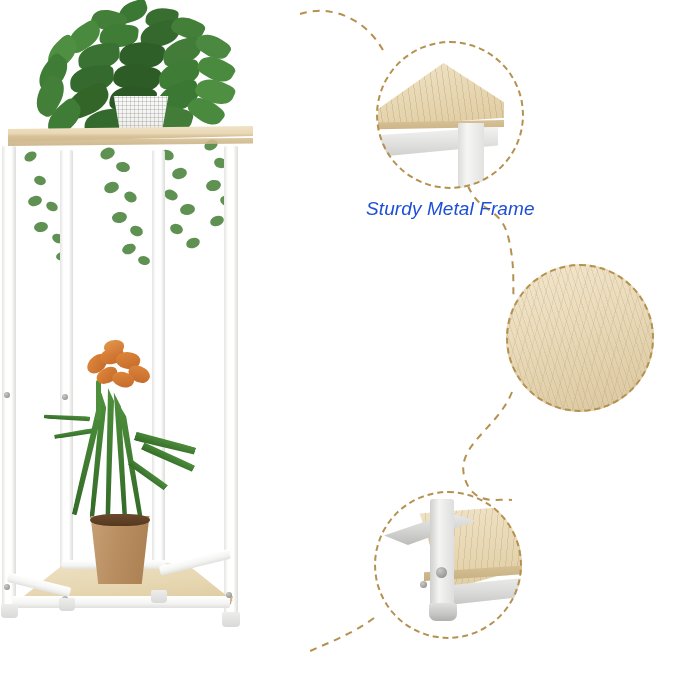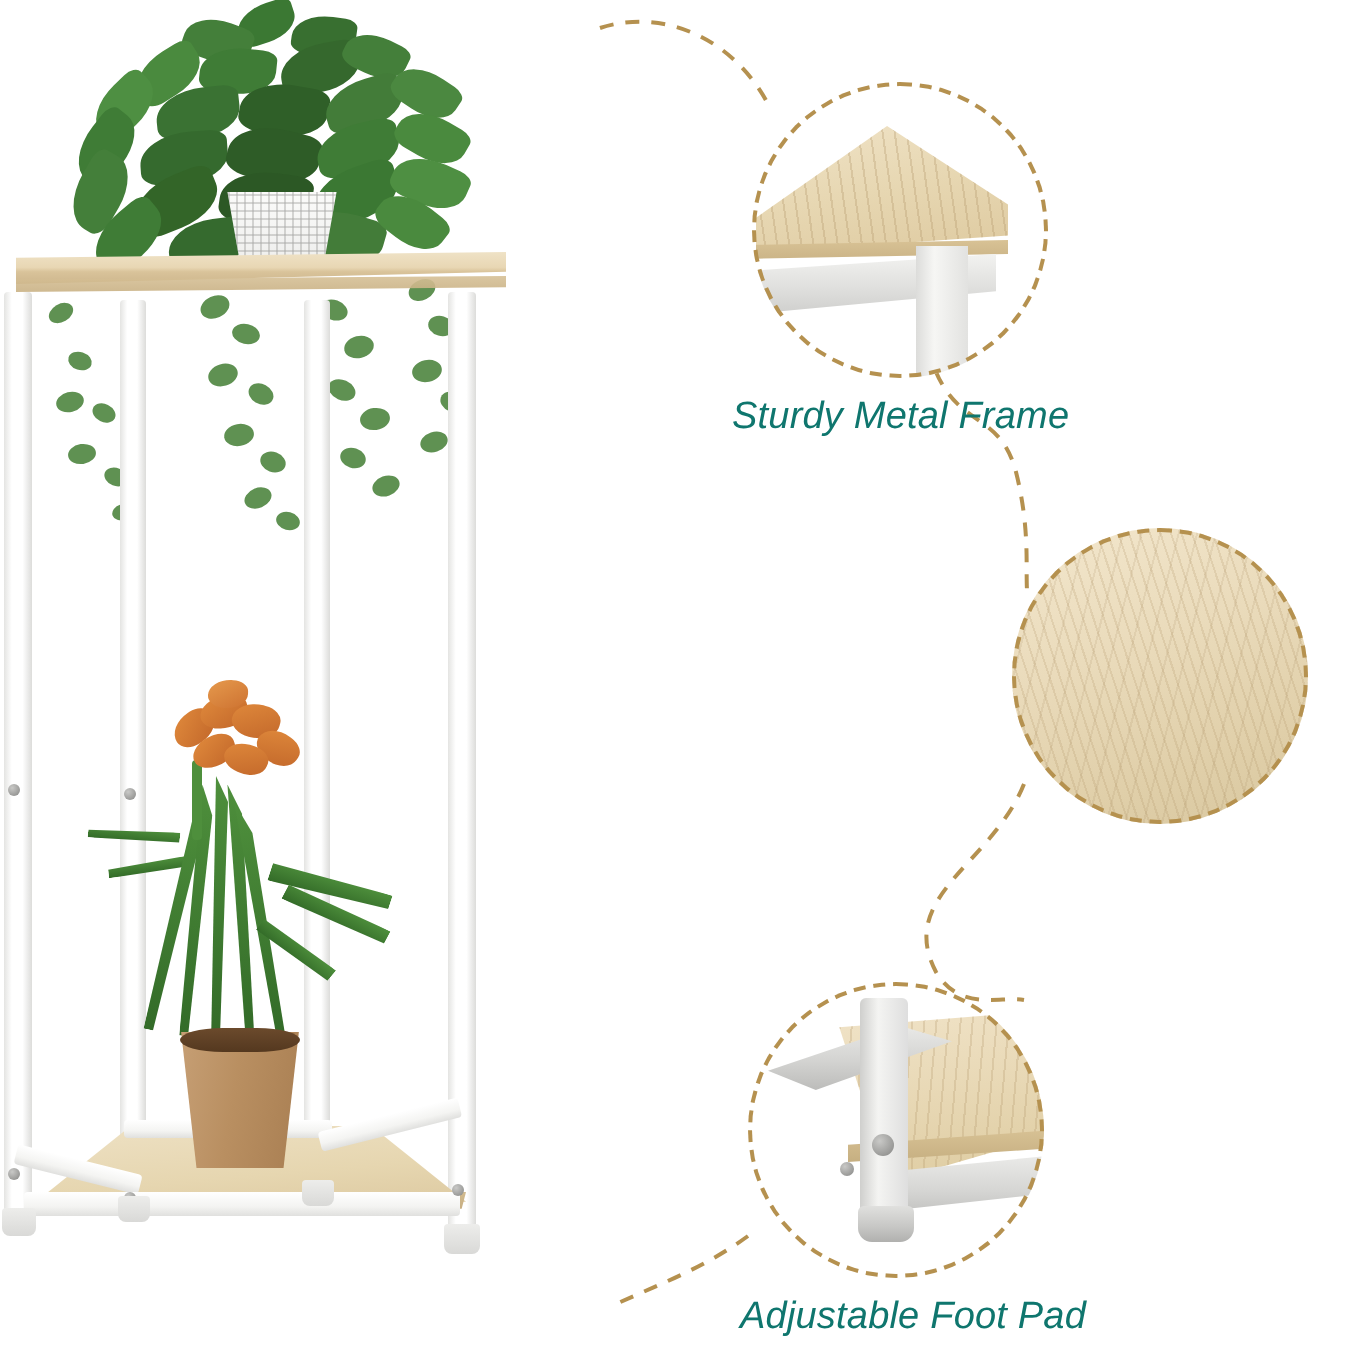--- a/index.html
+++ b/index.html
@@ -166,21 +166,21 @@
     border-radius: 50%;
     border: 2px dashed #b5914f;
     box-sizing: border-box;
     pointer-events: none;
   }
   .callout-label {
     position: absolute;
     font-style: italic;
     font-size: 19px;
     font-weight: 400;
-    color: #0f766e;
+    color: #1d4ed8;
     white-space: nowrap;
     letter-spacing: .1px;
   }
   #connectors {
     position: absolute;
     left: 0;
     top: 0;
     width: 679px;
     height: 674px;
     pointer-events: none;
@@ -466,15 +466,14 @@
     <div class="c3-wood-grain"></div>
     <div class="c3-wood-edge"></div>
     <div class="c3-rail-d"></div>
     <div class="c3-rail-h"></div>
     <div class="c3-post"></div>
     <div class="screw" style="left:62px; top:76px; width:11px; height:11px;"></div>
     <div class="screw" style="left:46px; top:90px; width:7px; height:7px;"></div>
     <div class="c3-footpad"></div>
   </div>
   <div class="dash-ring" style="left:374px; top:491px; width:148px; height:148px;"></div>
-  <div class="callout-label" style="left:370px; top:648px;">Adjustable Foot Pad</div>
 
 </div>
 
 </body></html>

